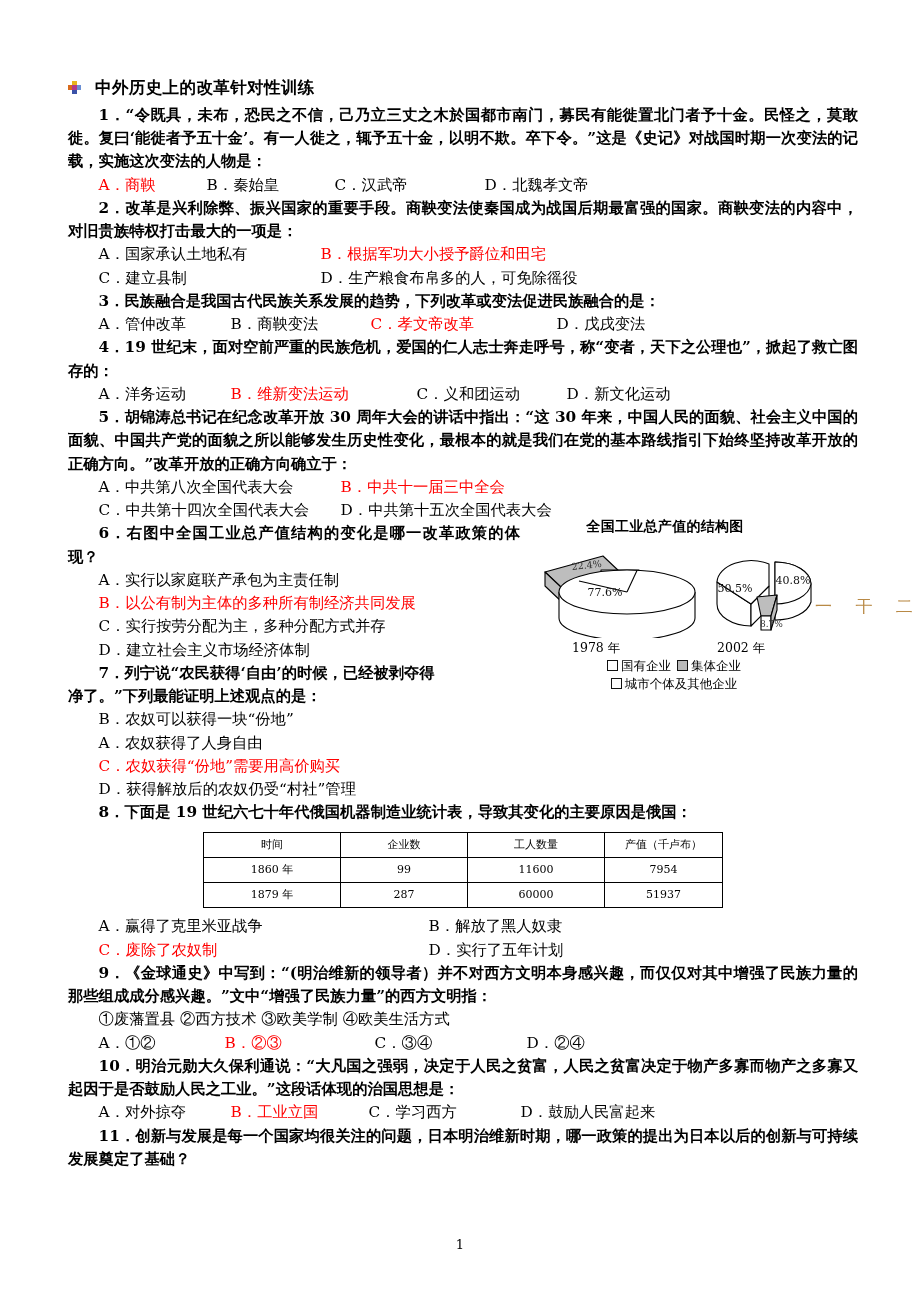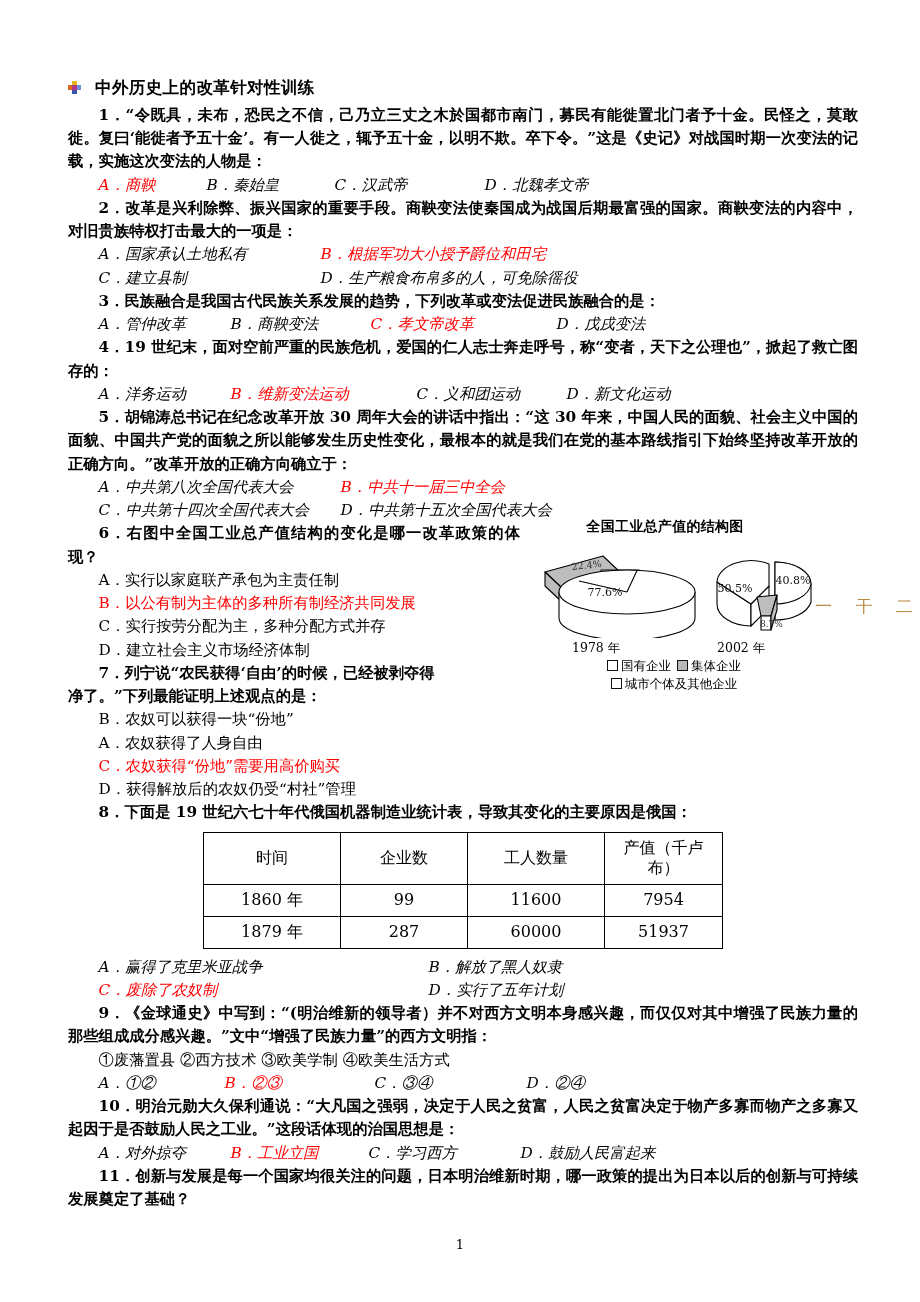--- a/index.html
+++ b/index.html
@@ -75,21 +75,20 @@
   .optline {
     display: block;
     white-space: pre;
     padding-left: 2em;
   }
   .red { color: #ff0000; }
 
   
   .o-col {
     display: inline-block;
-    font-style: italic;
   }
 
   
   .q6wrap {
     position: relative;
     min-height: 118px;
   }
   .q6text {
     width: 452px;
   }
@@ -156,21 +155,21 @@
     letter-spacing: 9px;
     opacity: 0.75;
     white-space: nowrap;
   }
 
   
   .stat-table {
     border-collapse: collapse;
     margin: 7px auto 7px auto;
     width: 520px;
-    font-size: 16px;
+    font-size: 11px;
   }
   .stat-table td, .stat-table th {
     border: 1px solid #000000;
     text-align: center;
     padding: 5px 4px;
     font-weight: normal;
     line-height: 1.3;
   }
 
   

